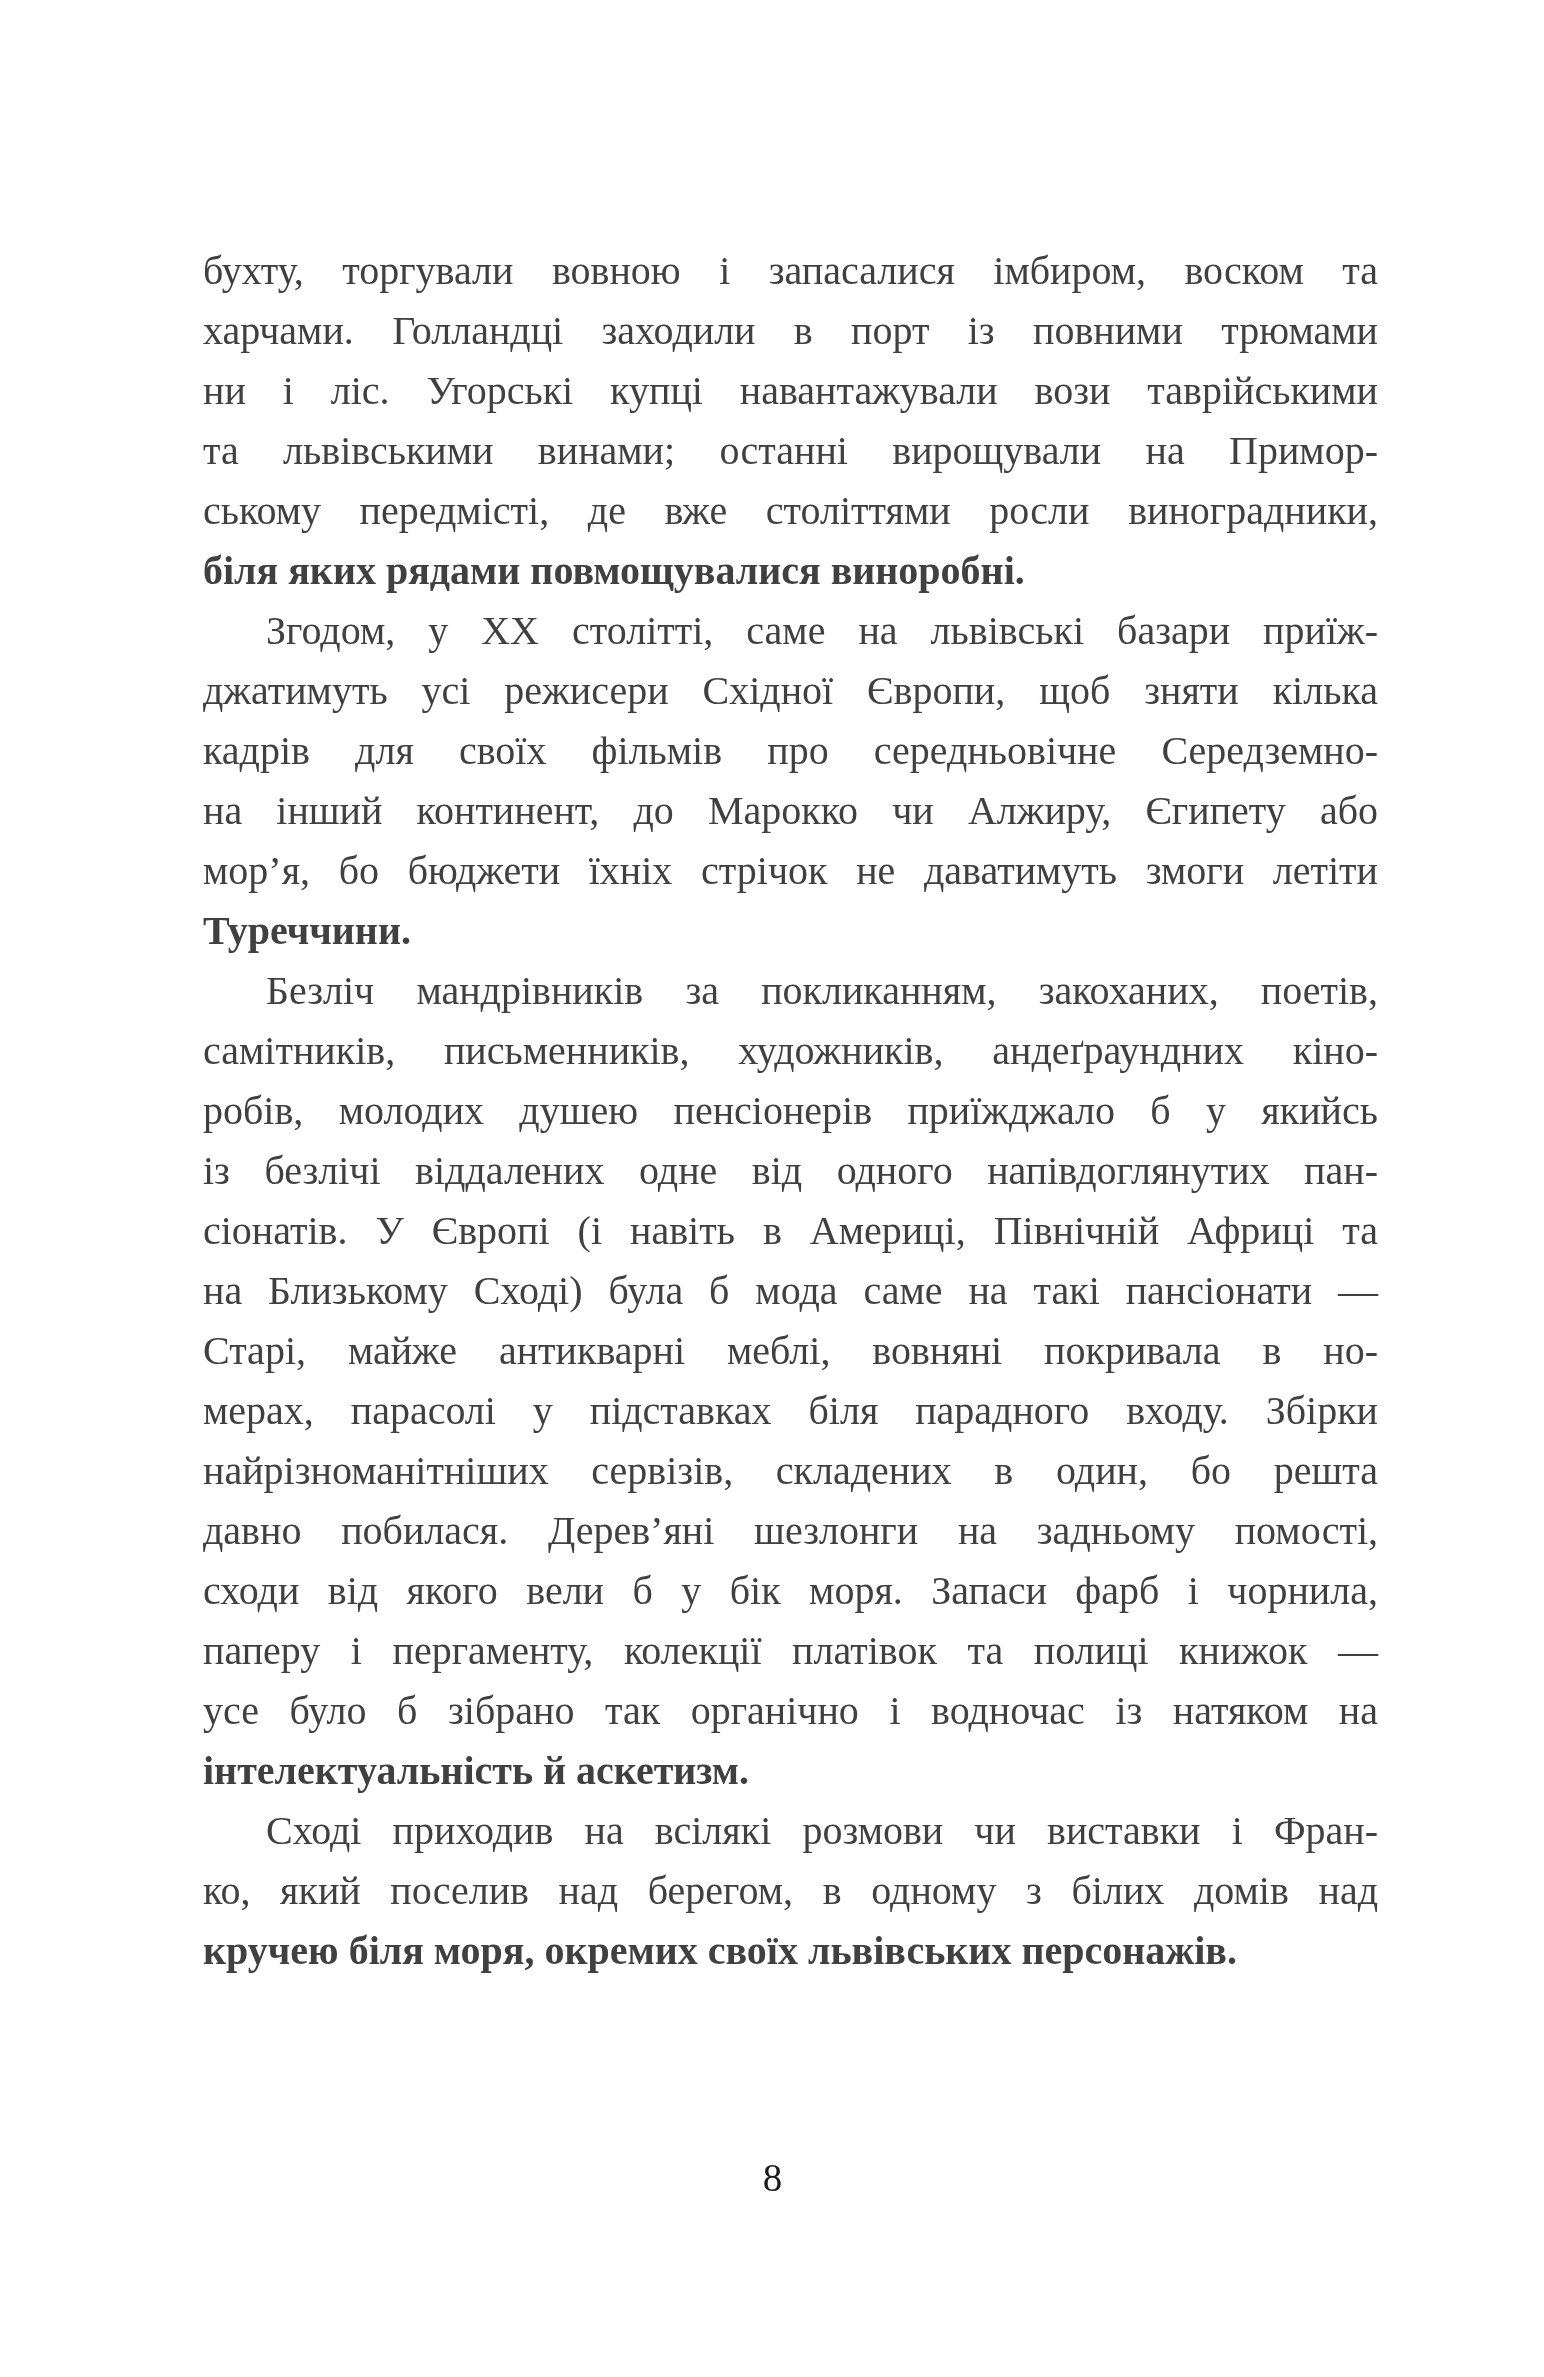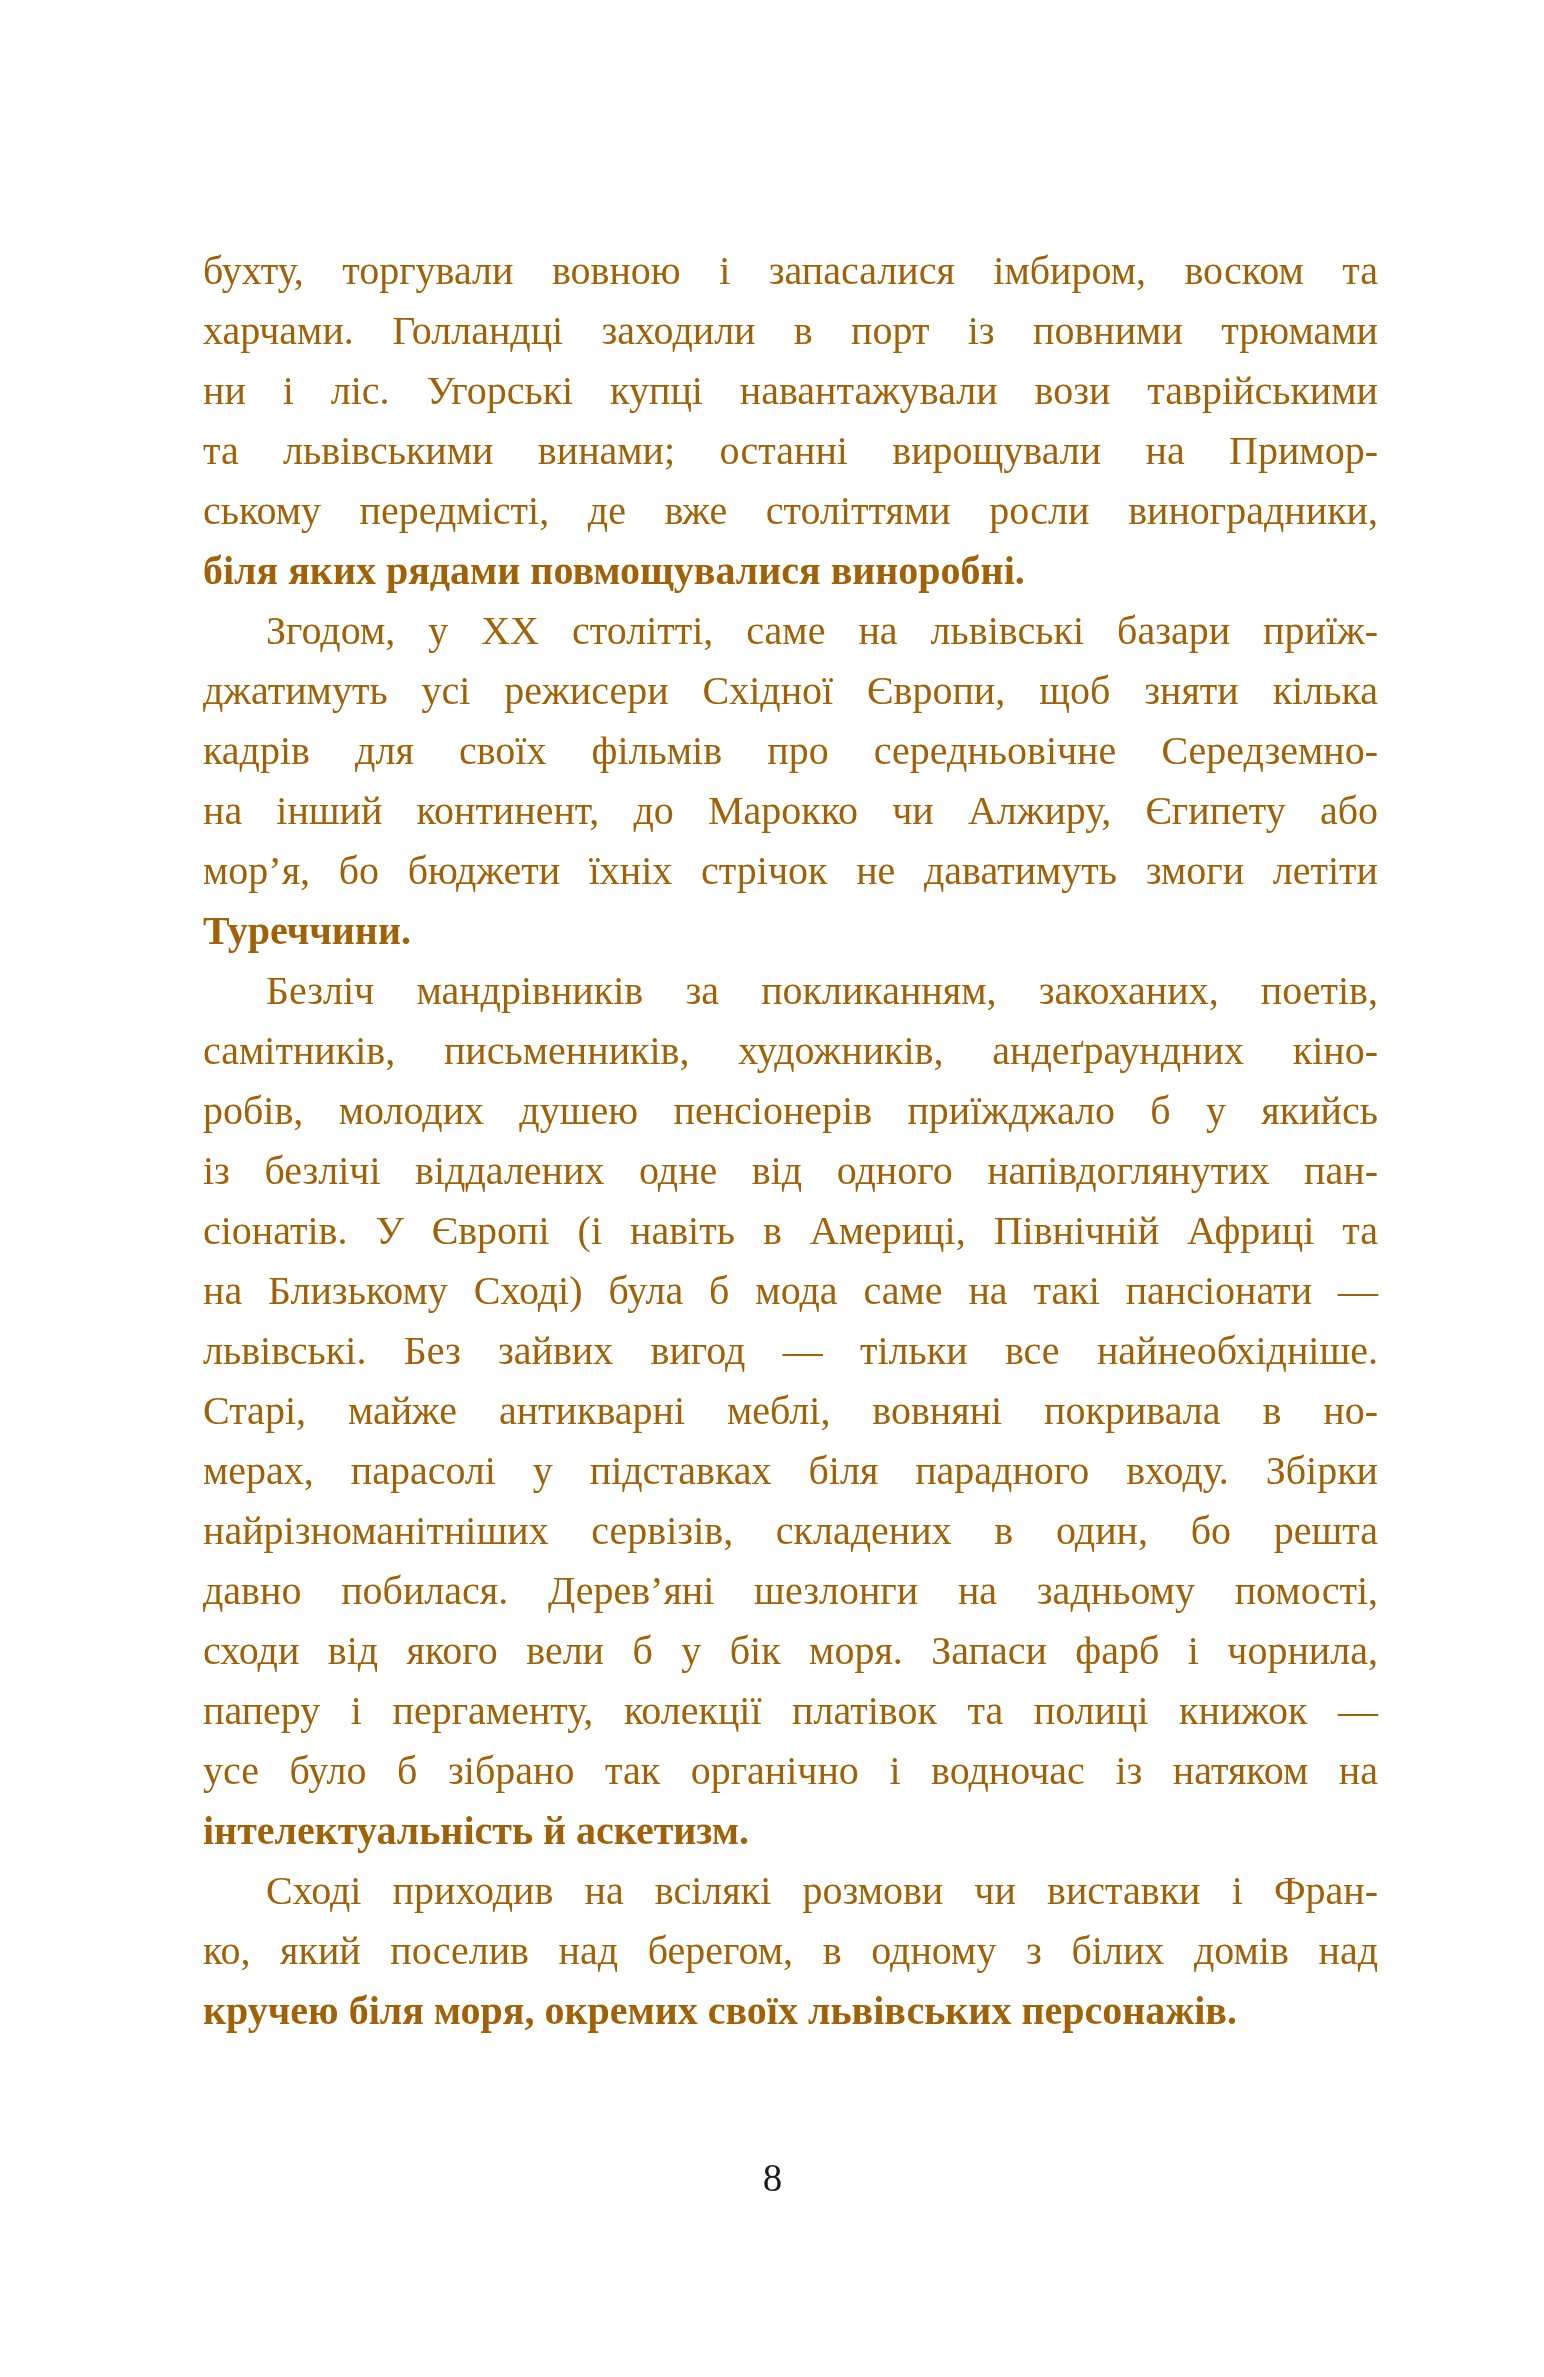--- a/index.html
+++ b/index.html
@@ -18,21 +18,21 @@
   .page {
     position: absolute;
     inset: 0;
     background: #ffffff;
   }
   .text-block {
     position: absolute;
     left: 203px;
     top: 241px;
     width: 1175px;
-    color: #a16207;
+    color: #404040;
     font-size: 40px;
     line-height: 60px;
     font-weight: 400;
   }
   .para {
     margin: 0;
     padding: 0;
   }
   .line {
     text-align: justify;
@@ -77,21 +77,20 @@
         <div class="line">мор’я, бо бюджети їхніх стрічок не даватимуть змоги летіти</div>
         <div class="line last">Туреччини.</div>
       </div>
       <div class="para indent">
         <div class="line">Безліч мандрівників за покликанням, закоханих, поетів,</div>
         <div class="line">самітників, письменників, художників, андеґраундних кіно-</div>
         <div class="line">робів, молодих душею пенсіонерів приїжджало б у якийсь</div>
         <div class="line">із безлічі віддалених одне від одного напівдоглянутих пан-</div>
         <div class="line">сіонатів. У Європі (і навіть в Америці, Північній Африці та</div>
         <div class="line">на Близькому Сході) була б мода саме на такі пансіонати —</div>
-        <div class="line">львівські. Без зайвих вигод — тільки все найнеобхідніше.</div>
         <div class="line">Старі, майже антикварні меблі, вовняні покривала в но-</div>
         <div class="line">мерах, парасолі у підставках біля парадного входу. Збірки</div>
         <div class="line">найрізноманітніших сервізів, складених в один, бо решта</div>
         <div class="line">давно побилася. Дерев’яні шезлонги на задньому помості,</div>
         <div class="line">сходи від якого вели б у бік моря. Запаси фарб і чорнила,</div>
         <div class="line">паперу і пергаменту, колекції платівок та полиці книжок —</div>
         <div class="line">усе було б зібрано так органічно і водночас із натяком на</div>
         <div class="line last">інтелектуальність й аскетизм.</div>
       </div>
       <div class="para indent">

